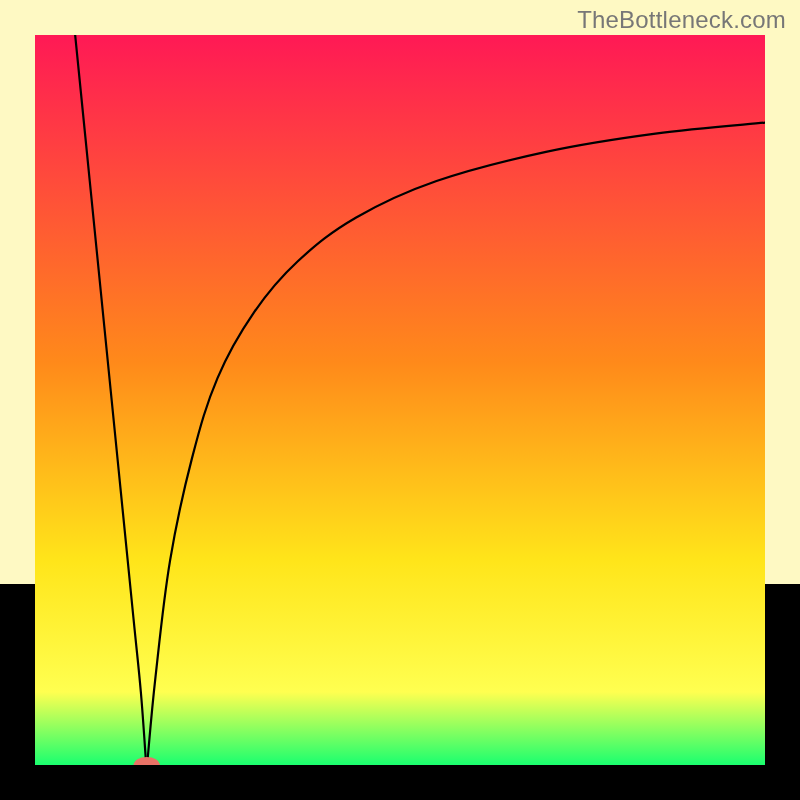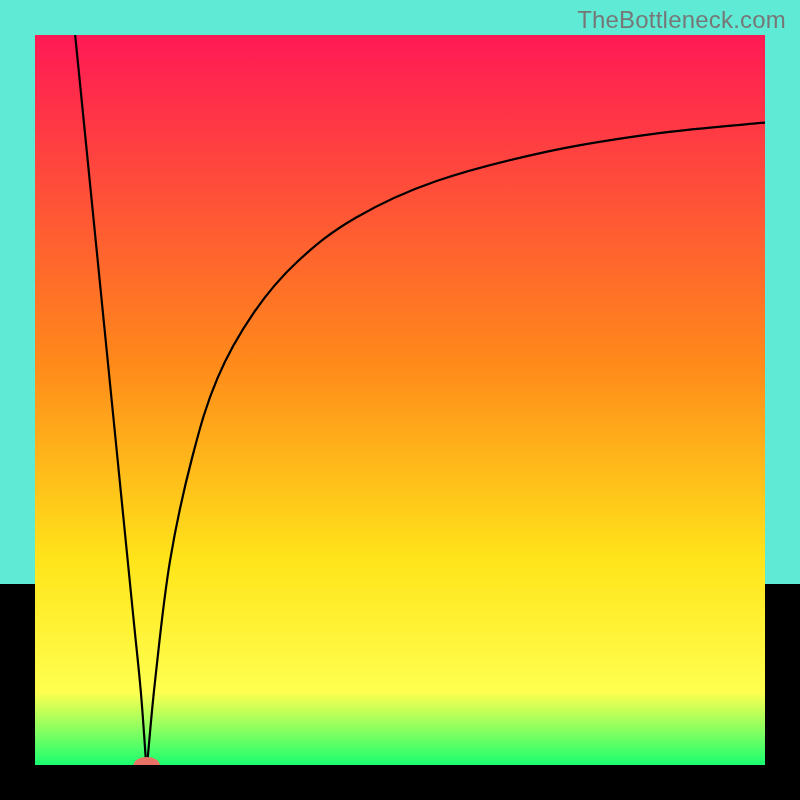--- a/index.html
+++ b/index.html
@@ -8,21 +8,21 @@
     width: 800px;
     height: 800px;
     overflow: hidden;
     background: #000;
     font-family: Arial, Helvetica, sans-serif;
   }
   .frame {
     position: relative;
     width: 800px;
     height: 584px;
-    background: #5eead4;
+    background: #fef9c3;
   }
   .watermark {
     position: absolute;
     top: 6px;
     right: 14px;
     color: #777;
     font-size: 24px;
     font-weight: 400;
     font-family: Arial, sans-serif;
     letter-spacing: 0.2px;

